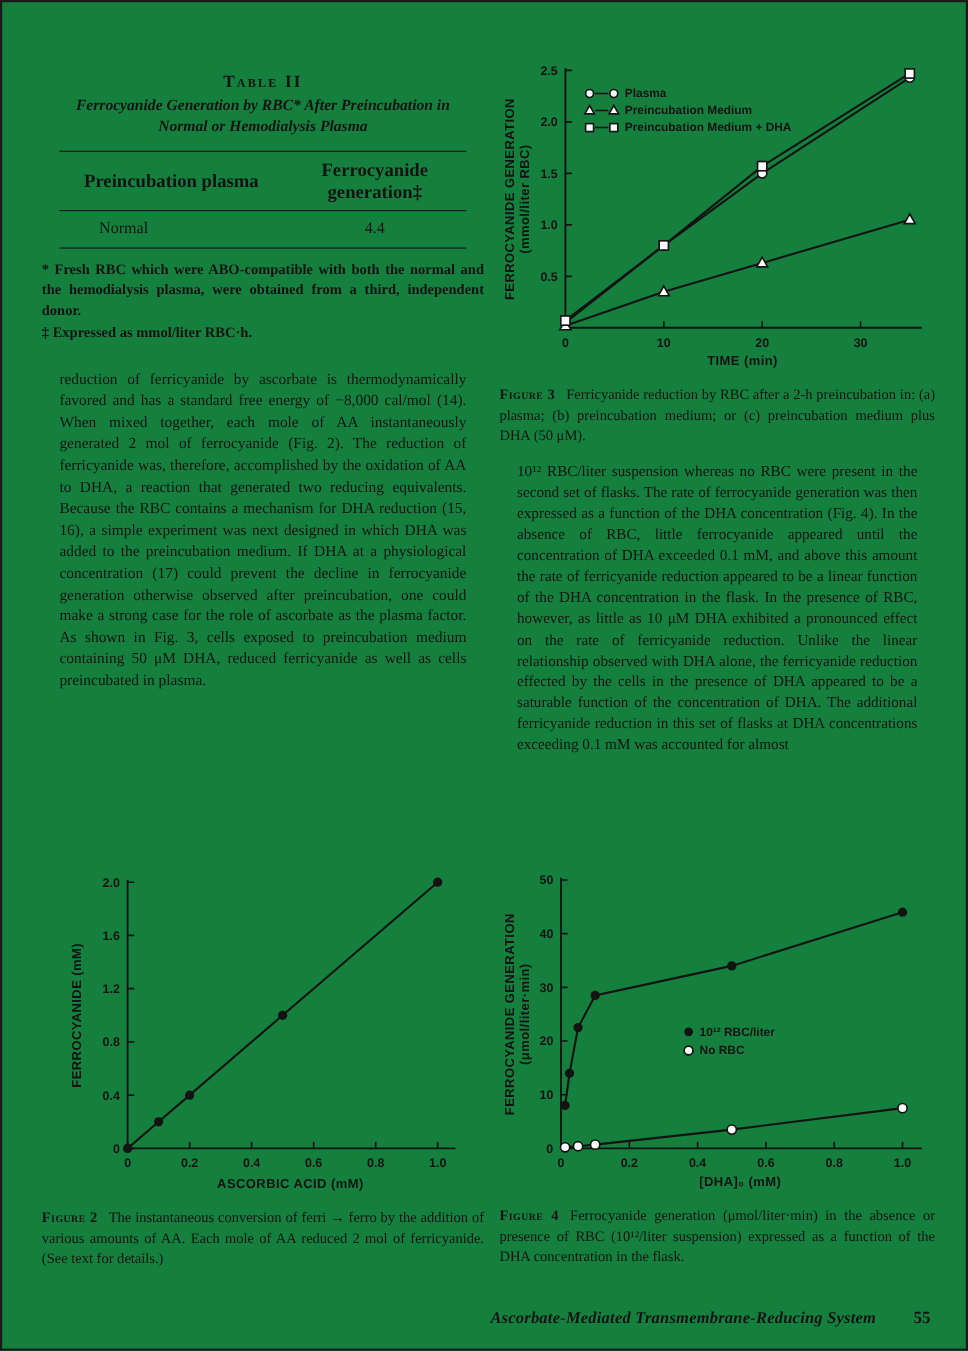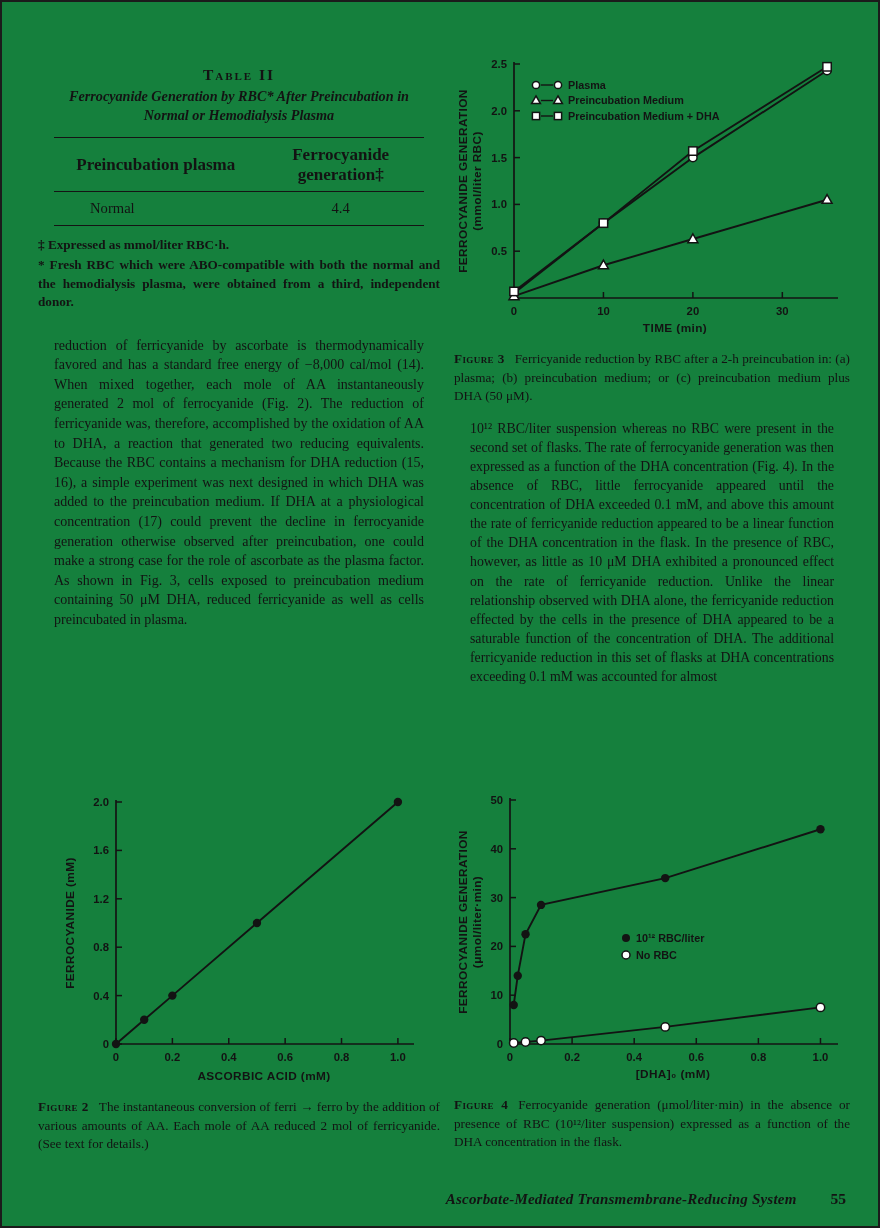--- a/index.html
+++ b/index.html
@@ -154,22 +154,22 @@
           </tr>
         </thead>
         <tbody>
           <tr>
             <td>Normal</td>
             <td>4.4</td>
           </tr>
         </tbody>
       </table>
       <div class="footnotes">
+        <p>* Fresh RBC which were ABO-compatible with both the normal and the hemodialysis plasma, were obtained from a third, independent donor.</p>
         <p>‡ Expressed as mmol/liter RBC·h.</p>
-        <p>* Fresh RBC which were ABO-compatible with both the normal and the hemodialysis plasma, were obtained from a third, independent donor.</p>
       </div>
     </section>
 
     <p class="body-text first">reduction of ferricyanide by ascorbate is thermodynamically favored and has a standard free energy of −8,000 cal/mol (14). When mixed together, each mole of AA instantaneously generated 2 mol of ferrocyanide (Fig. 2). The reduction of ferricyanide was, therefore, accomplished by the oxidation of AA to DHA, a reaction that generated two reducing equivalents. Because the RBC contains a mechanism for DHA reduction (15, 16), a simple experiment was next designed in which DHA was added to the preincubation medium. If DHA at a physiological concentration (17) could prevent the decline in ferrocyanide generation otherwise observed after preincubation, one could make a strong case for the role of ascorbate as the plasma factor. As shown in Fig. 3, cells exposed to preincubation medium containing 50 μM DHA, reduced ferricyanide as well as cells preincubated in plasma.</p>
   </div>
 
   <div class="col-right">
     <svg width="396" height="290">
         <line x1="60" y1="246" x2="384" y2="246" stroke="#131313" stroke-width="1.7"></line>
         <line x1="60" y1="246" x2="60" y2="10" stroke="#131313" stroke-width="1.7"></line>

